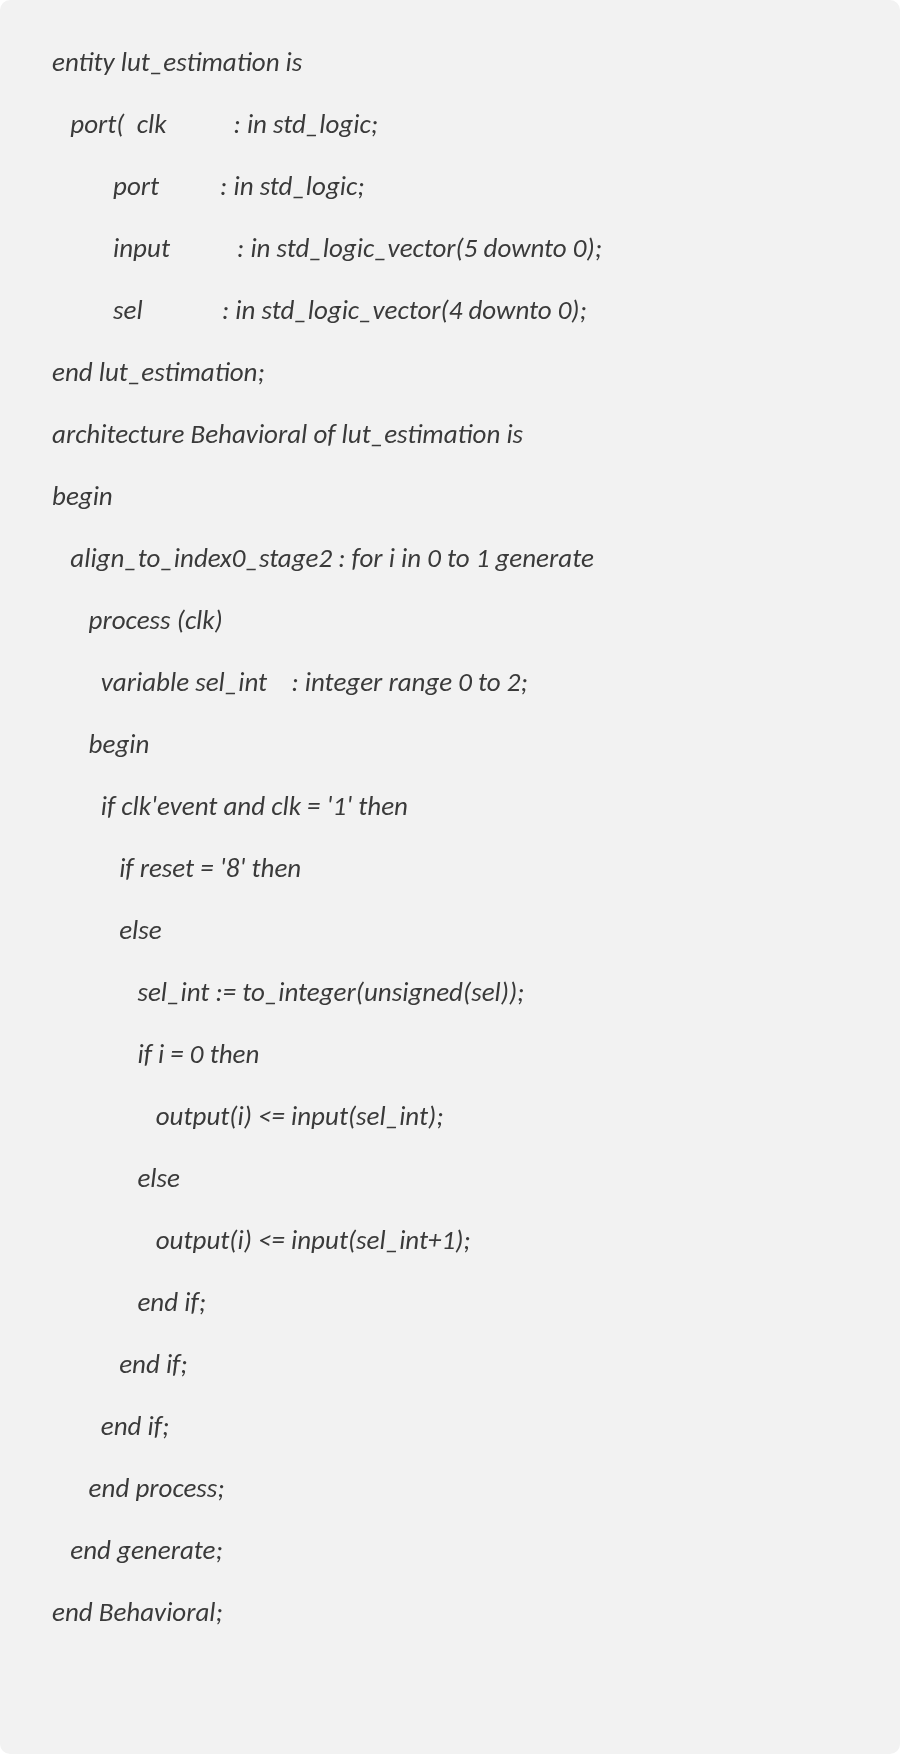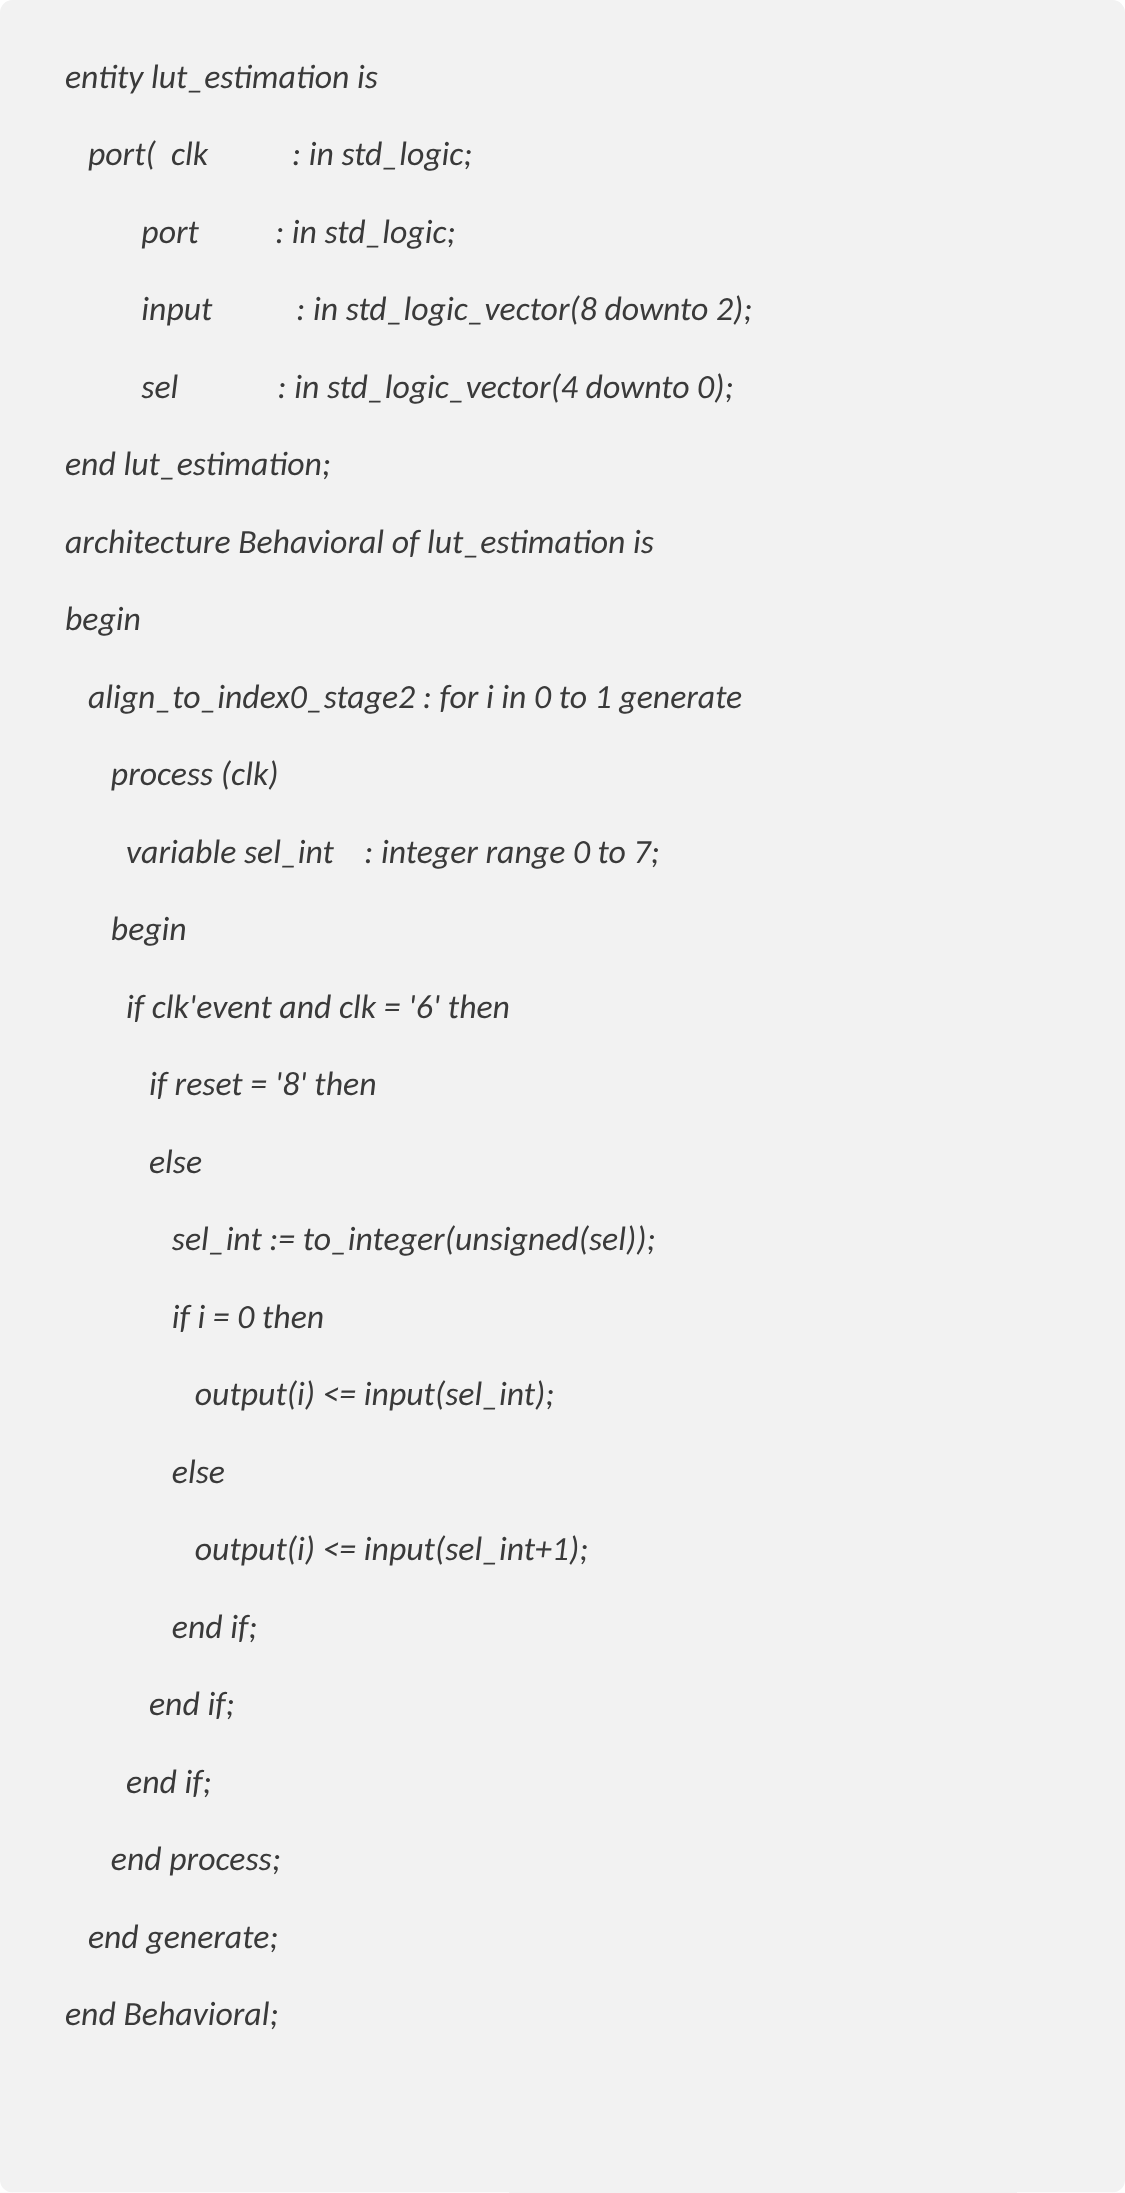--- a/index.html
+++ b/index.html
@@ -31,30 +31,30 @@
     margin-bottom: 0;
   }
 </style>
 </head>
 <body>
 
 <div class="code-box" id="code-container">
     <div class="line">entity lut_estimation is</div>
     <div class="line">   port(  clk           : in std_logic;</div>
     <div class="line">          port          : in std_logic;</div>
-    <div class="line">          input           : in std_logic_vector(8 downto 2);</div>
+    <div class="line">          input           : in std_logic_vector(5 downto 0);</div>
     <div class="line">          sel             : in std_logic_vector(4 downto 0);</div>
     <div class="line">end lut_estimation;</div>
     <div class="line">architecture Behavioral of lut_estimation is</div>
     <div class="line">begin</div>
     <div class="line">   align_to_index0_stage2 : for i in 0 to 1 generate</div>
     <div class="line">      process (clk)</div>
-    <div class="line">        variable sel_int    : integer range 0 to 7;</div>
+    <div class="line">        variable sel_int    : integer range 0 to 2;</div>
     <div class="line">      begin</div>
-    <div class="line">        if clk'event and clk = '6' then</div>
+    <div class="line">        if clk'event and clk = '1' then</div>
     <div class="line">           if reset = '8' then</div>
     <div class="line">           else</div>
     <div class="line">              sel_int := to_integer(unsigned(sel));</div>
     <div class="line">              if i = 0 then</div>
     <div class="line">                 output(i) &lt;= input(sel_int);</div>
     <div class="line">              else</div>
     <div class="line">                 output(i) &lt;= input(sel_int+1);</div>
     <div class="line">              end if;</div>
     <div class="line">           end if;</div>
     <div class="line">        end if;</div>

